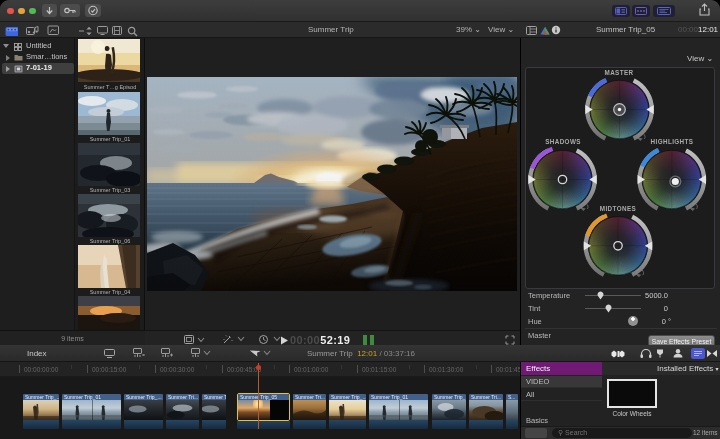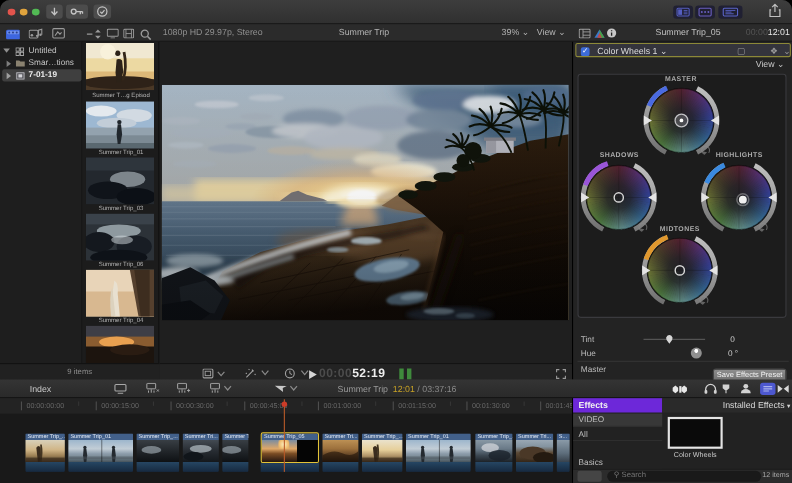--- a/index.html
+++ b/index.html
@@ -146,21 +146,20 @@
           <rect x="0.5" y="0.5" width="9" height="8" rx="1" fill="none" stroke="#9a9a9a" stroke-width="1"></rect>
           <path d="M2.5,0.5 V8.5 M7.5,0.5 V8.5 M2.5,4.5 H7.5" stroke="#9a9a9a" stroke-width="0.8"></path>
         </svg>
       </div>
   <div class="abs" style="left:127px;top:3.5px;">
         <svg width="11" height="11">
           <circle cx="4.6" cy="4.6" r="3.2" fill="none" stroke="#9a9a9a" stroke-width="1.2"></circle>
           <path d="M7,7 L10,10" stroke="#9a9a9a" stroke-width="1.4"></path>
         </svg>
       </div>
-  <div class="abs t2txt" style="left:148px;">1080p HD 29.97p, Stereo</div>
   <div class="abs t2txt" style="left:308px;color:#b5b5b5;">Summer Trip</div>
   <div class="abs t2txt" style="left:456px;color:#b5b5b5;text-align:right;">39% ⌄</div>
   <div class="abs t2txt" style="left:488px;color:#b5b5b5;">View ⌄</div>
   <div class="abs" style="left:526px;top:3.5px;">
         <svg width="11" height="9">
           <rect x="0.5" y="0.5" width="10" height="8" rx="1" fill="none" stroke="#a2a2a2" stroke-width="1"></rect>
           <path d="M4,0.5 V8.5 M4,3 H10.5 M4,6 H10.5" stroke="#a2a2a2" stroke-width="0.8"></path>
         </svg>
       </div>
   <div class="abs" style="left:540px;top:3.5px;">
@@ -524,27 +523,20 @@
   <div class="abs" style="left:218px;top:3.5px;width:3.5px;height:10px;background:#3f8a3c;"></div>
   <div class="abs" style="left:225px;top:3.5px;width:3.5px;height:10px;background:#3f8a3c;"></div>
   <div class="abs" style="left:360px;top:4px;">
         <svg width="10" height="10">
           <path d="M1,3.5 V1 H3.5 M6.5,1 H9 V3.5 M9,6.5 V9 H6.5 M3.5,9 H1 V6.5" fill="none" stroke="#9a9a9a" stroke-width="1"></path>
         </svg>
       </div>
 </div>
 
 <div id="inspector" class="abs">
-  <div id="cwrow" class="abs">
-    <div class="abs" style="left:4px;top:2.5px;width:8px;height:8px;background:#3d6cd8;border-radius:2px;color:#fff;font-size:7px;line-height:8px;text-align:center;">✓</div>
-    <div class="abs" style="left:19px;top:0;color:#dcdcdc;font-size:8px;line-height:13px;">Color Wheels 1 ⌄</div>
-    <div class="abs" style="left:146px;top:0;color:#9a9a9a;font-size:8px;line-height:13px;">▢</div>
-    <div class="abs" style="left:176px;top:0;color:#9a9a9a;font-size:8px;line-height:13px;">❖</div>
-    <div class="abs" style="left:188px;top:0;color:#9a9a9a;font-size:8px;line-height:13px;">⌄</div>
-  </div>
   <div class="abs" style="left:166px;top:16px;color:#c8c8c8;font-size:8px;">View ⌄</div>
   <div id="wheelpanel" class="abs"></div>
   <div class="abs wlabel" style="left:58px;top:31px;">MASTER</div>
   <div class="abs wlabel" style="left:2px;top:100px;">SHADOWS</div>
   <div class="abs wlabel" style="left:111px;top:100px;">HIGHLIGHTS</div>
   <div class="abs wlabel" style="left:57px;top:167px;">MIDTONES</div>
   <div id="wheels" class="abs" style="left:0;top:0;width:200px;height:260px;">
         <svg width="200" height="260" viewBox="0 0 200 260" xmlns="http://www.w3.org/2000/svg">
 <defs>
 <linearGradient id="garc" x1="0" y1="0" x2="0" y2="1">
@@ -904,20 +896,30 @@
           <path d="M62.8,203.4 L70.2,207.8 L62.8,212.20000000000002 Z" fill="#e4e4e4"></path>
           <path d="M131.2,203.4 L123.8,207.8 L131.2,212.20000000000002 Z" fill="#e4e4e4"></path>
           <circle cx="97" cy="207.8" r="4.2" fill="none" stroke="#d8d8d8" stroke-width="1.3"></circle>
           <g transform="translate(116,232.8)" opacity="0.65">
             <path d="M1.5,5.5 A3.6,3.6 0 1 1 5.8,4.4" fill="none" stroke="#8a8a8a" stroke-width="1"></path>
             <path d="M-0.4,2.9 L1.8,6.4 L4.3,3.9 Z" fill="#8a8a8a"></path>
           </g>
 </svg>
       </div>
 
+  <div class="abs srow" style="top:251px;">
+    <div class="abs slabel" style="left:7px;top:2px;">Temperature</div>
+    <div class="abs strack" style="left:64px;width:56px;"></div>
+    <div class="abs sval" style="left:110px;top:2px;width:37px;">5000.0</div>
+    <div class="abs" style="left:76px;top:1.5px;">
+          <svg width="7" height="9">
+            <path d="M3.5,8.5 L1,5 A2.9,2.9 0 1 1 6,5 Z" fill="#d6d6d6"></path>
+          </svg>
+        </div>
+  </div>
   <div class="abs srow" style="top:264px;">
     <div class="abs slabel" style="left:7px;top:2px;">Tint</div>
     <div class="abs strack" style="left:64px;width:56px;"></div>
     <div class="abs sval" style="left:110px;top:2px;width:37px;">0</div>
     <div class="abs" style="left:84px;top:1.5px;">
           <svg width="7" height="9">
             <path d="M3.5,8.5 L1,5 A2.9,2.9 0 1 1 6,5 Z" fill="#d6d6d6"></path>
           </svg>
         </div>
   </div>
@@ -1140,21 +1142,21 @@
 <div class="abs cname">S...</div>
 <div class="abs cthumb" style="background:linear-gradient(#8a9aa8 0%,#5e6e7c 60%,#38424c 100%);"></div>
 <div class="abs caudio"></div>
       </div>
     </div>
 
 <div class="abs" style="left:258px;top:363px;width:1px;height:66px;background:#b85a28;z-index:30;"></div>
 <div class="abs" style="left:256px;top:365px;width:5px;height:5px;background:#cc3c28;border-radius:50%;z-index:31;"></div>
 
 <div id="effects" class="abs">
-  <div class="abs" style="left:0;top:0;width:81px;height:13px;background:#6d28d9;color:#f0f0f0;font-size:8px;font-weight:bold;line-height:13px;padding-left:5px;">Effects</div>
+  <div class="abs" style="left:0;top:0;width:81px;height:13px;background:#701a75;color:#f0f0f0;font-size:8px;font-weight:normal;line-height:13px;padding-left:5px;">Effects</div>
   <div class="abs" style="left:81px;top:0;width:119px;height:13px;background:#2a2a2a;"></div>
   <div class="abs" style="left:136px;top:0;width:62px;color:#d8d8d8;font-size:8px;line-height:13px;white-space:nowrap;">Installed Effects <span style="font-size:6px;">▾</span></div>
   <div class="abs effrow" style="top:14px;background:#383838;">VIDEO</div>
   <div class="abs effrow" style="top:27px;">All</div>
   <div class="abs effrow" style="top:40px;margin-top:40px;">360°</div>
   <div class="abs effrow" style="top:53px;">Basics</div>
   <div class="abs" style="left:86px;top:17px;width:50px;height:29px;background:#0a0a0a;border:2px solid #e4e4e4;"></div>
   <div class="abs" style="left:86px;top:48px;width:50px;color:#c8c8c8;font-size:6.5px;text-align:center;">Color Wheels</div>
   <div class="abs" style="left:0;top:64px;width:200px;height:13px;background:#2c2c2c;border-top:1px solid #191919;"></div>
   <div class="abs" style="left:4px;top:66px;width:22px;height:10px;background:#454545;border-radius:2px;"></div>

